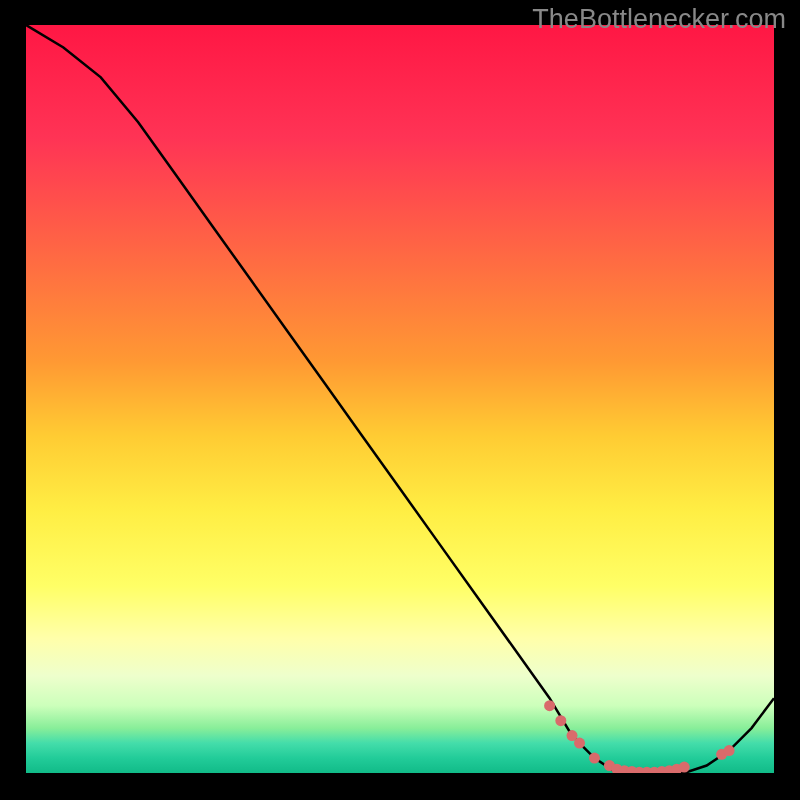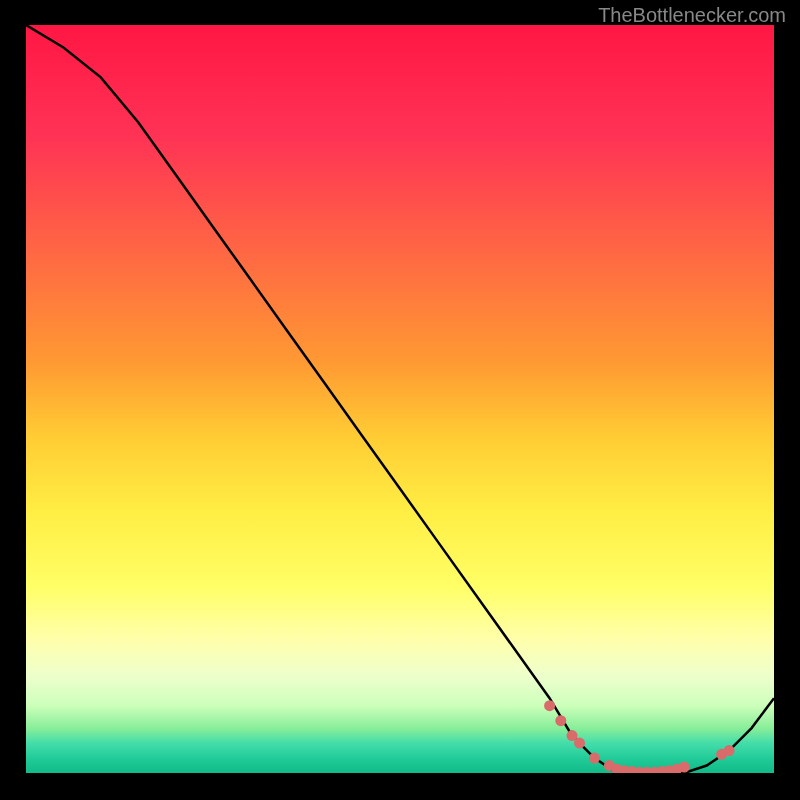--- a/index.html
+++ b/index.html
@@ -12,21 +12,21 @@
       height: 800px;
       background: #000;
       position: relative;
       font-family: Arial, sans-serif;
     }
     .watermark {
       position: absolute;
       top: 4px;
       right: 14px;
       color: #888;
-      font-size: 20px;
+      font-size: 27px;
       z-index: 10;
     }
     .chart-container {
       position: absolute;
       top: 25px;
       left: 26px;
       width: 748px;
       height: 748px;
     }
     .gradient-bg {

